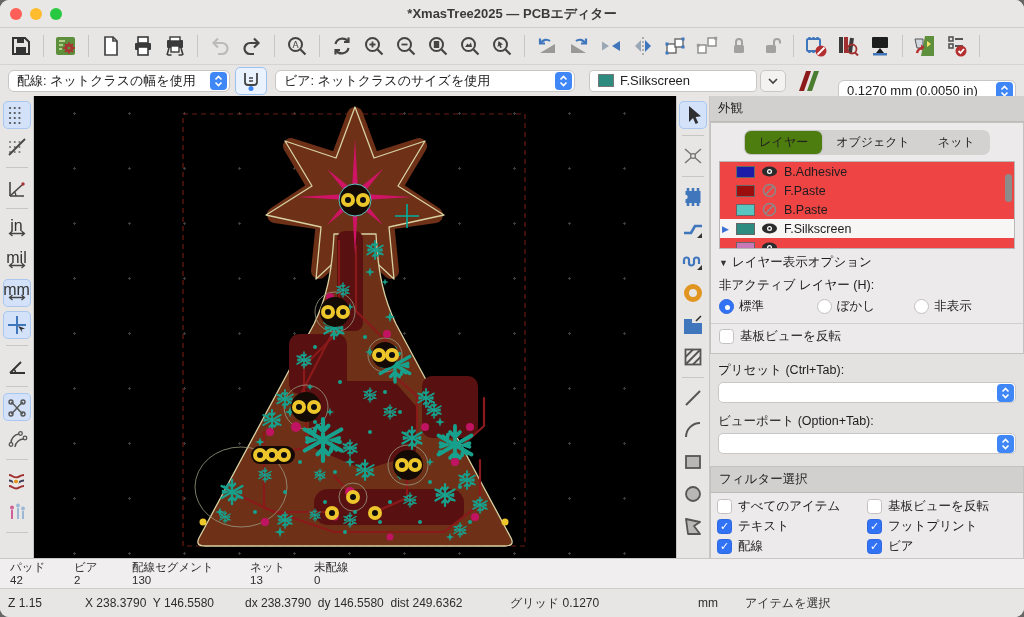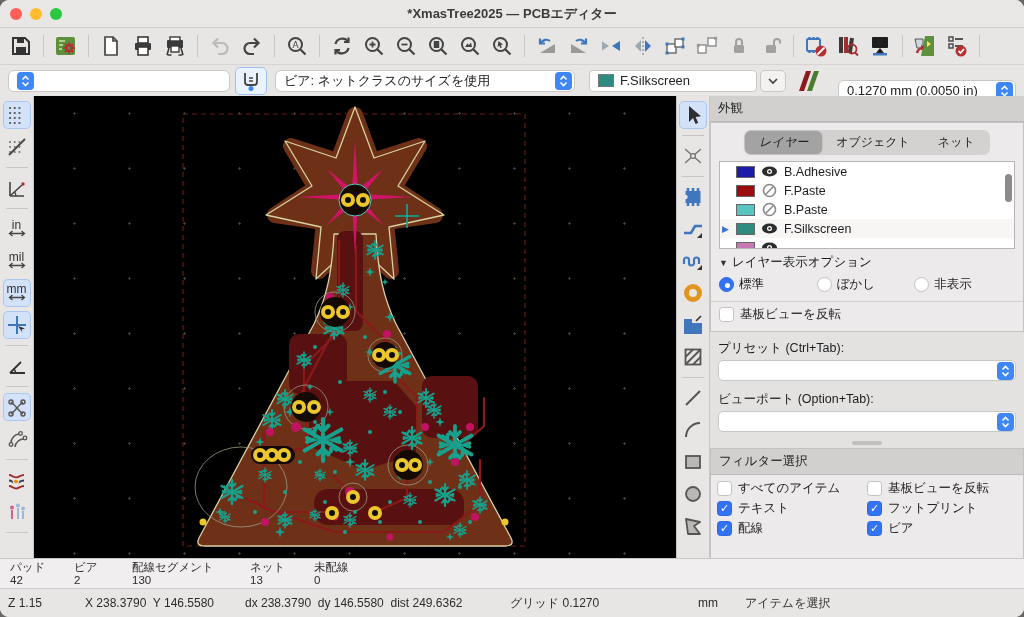--- a/index.html
+++ b/index.html
@@ -28,38 +28,38 @@
   .twbtn { width:32px; height:28px; border:1px solid #9ec0ee; background:#eaf2fd; border-radius:5px; display:flex; align-items:center; justify-content:center; margin:0 8px 0 5px; }
 
   
   .mid { flex:1; display:flex; min-height:0; }
   .sidebar { width:34px; flex:0 0 34px; background:#e8e6e5; display:flex; flex-direction:column; align-items:center; padding-top:5px; gap:4px; }
   .sidebar.left { border-right:1px solid #c9c7c6; }
   .sidebar.rightbar { border-left:1px solid #c9c7c6; border-right:1px solid #c9c7c6; }
   .sb { width:28px; height:28px; border-radius:5px; display:flex; flex-direction:column; align-items:center; justify-content:center; flex:0 0 28px; }
   .sb.sel { background:#d3e2f9; box-shadow:0 0 0 1px #a9c7ef inset; }
   .hsep { width:22px; height:1px; background:#c8c6c5; margin:2px 0; flex:0 0 1px; }
-  .unit { font-size:12px; color:#333; line-height:9px; text-align:center; }
+  .unit { font-size:16px; color:#333; line-height:9px; text-align:center; }
 
   .canvas { flex:1; position:relative; background:#000;
      background-image: radial-gradient(#3d3d3d 1.1px, transparent 1.4px);
      background-size:55px 55px; background-position:13px 45px; overflow:hidden; }
   .canvas svg { position:absolute; inset:0; }
 
   
   .panel { width:314px; flex:0 0 314px; background:#e4e2e1; display:flex; flex-direction:column; font-size:12.5px; color:#1d1d1f; overflow:hidden; }
   .phead { background:#d2d0cf; border-bottom:1px solid #bdbbba; padding:4px 8px; font-size:12.5px; color:#222; flex:0 0 auto; }
   .pbox { border:1px solid #c4c2c1; background:#eceaea; margin:0; }
 
   .tabs { display:flex; justify-content:center; padding:7px 0 6px; }
   .tabset { background:#d4d2d1; border-radius:7px; padding:1px; display:flex; align-items:center; }
   .tab { padding:3px 14px; font-size:12px; color:#222; border-radius:6px; position:relative; }
-  .tab.sel { background:#a3a3a3; box-shadow:0 0 2px rgba(0,0,0,.25);font-style:italic; }
-
-  .layerlist { position:relative; margin:0 8px; background:#ffffff; border:1px solid #b9b7b6; height:88px; overflow:hidden; }
+  .tab.sel { background:#4d7c0f; box-shadow:0 0 2px rgba(0,0,0,.25); }
+
+  .layerlist { position:relative; margin:0 8px; background:#ef4444; border:1px solid #b9b7b6; height:88px; overflow:hidden; }
   .layer-row { display:flex; align-items:center; height:19px; padding-left:2px; gap:6px; }
   .layer-row .arrow { width:8px; font-size:9px; color:#3b6fd4; visibility:hidden; }
   .layer-row.sel { background:#f7f6f5; }
   .layer-row.sel .arrow { visibility:visible; }
   .lswatch { width:19px; height:12px; border:1px solid #666; flex:0 0 19px; }
   .lname { font-size:12.5px; }
   .eye { width:17px; height:17px; display:flex; align-items:center; justify-content:center; }
   .layer-row:not(.off) .eye-off { display:none; }
   .scroll-thumb { position:absolute; right:2px; top:12px; width:7px; height:28px; border-radius:4px; background:#8d8b8a; }
 
@@ -310,20 +310,21 @@
           <path d="M11 13h8" stroke="#555" stroke-width="1.8"></path>
           <circle cx="17" cy="18" r="5.5" fill="#b43030"></circle>
           <path d="M14.5 18l2 2 3.5-4" fill="none" stroke="#fff" stroke-width="1.8"></path>
         </svg>
       </div>
     <div class="vsep"></div>
   </div>
 
   <div class="toolbar2">
     <div class="combo" style="width:222px;">
+      <span class="ctext">配線: ネットクラスの幅を使用</span>
       <span class="stepper">
           <svg width="11" height="14">
             <path d="M2.5 5.5 5.5 2.5 8.5 5.5M2.5 8.5 5.5 11.5 8.5 8.5" fill="none" stroke="#fff" stroke-width="1.6"></path>
           </svg>
         </span>
     </div>
     <div class="twbtn">
         <svg width="24" height="24">
           <path d="M6 4v9a3 3 0 0 0 3 3h6a3 3 0 0 0 3-3V4" fill="none" stroke="#444" stroke-width="1.8"></path>
           <path d="M10 9h4M10 12h4" stroke="#444" stroke-width="1.6"></path>
@@ -792,20 +793,21 @@
               </span>
               <span class="lname"></span>
             </div>
           <div class="scroll-thumb"></div>
         </div>
 
         <div class="sect">
           <span class="caret">▼</span>
           <span>レイヤー表示オプション</span>
         </div>
+        <div class="plabel">非アクティブ レイヤー (H):</div>
         <div class="rrow">
           <div class="ritem sel">
               <span class="rd"></span>
               <span>標準</span>
             </div>
             <div class="ritem">
               <span class="rd"></span>
               <span>ぼかし</span>
             </div>
             <div class="ritem">

